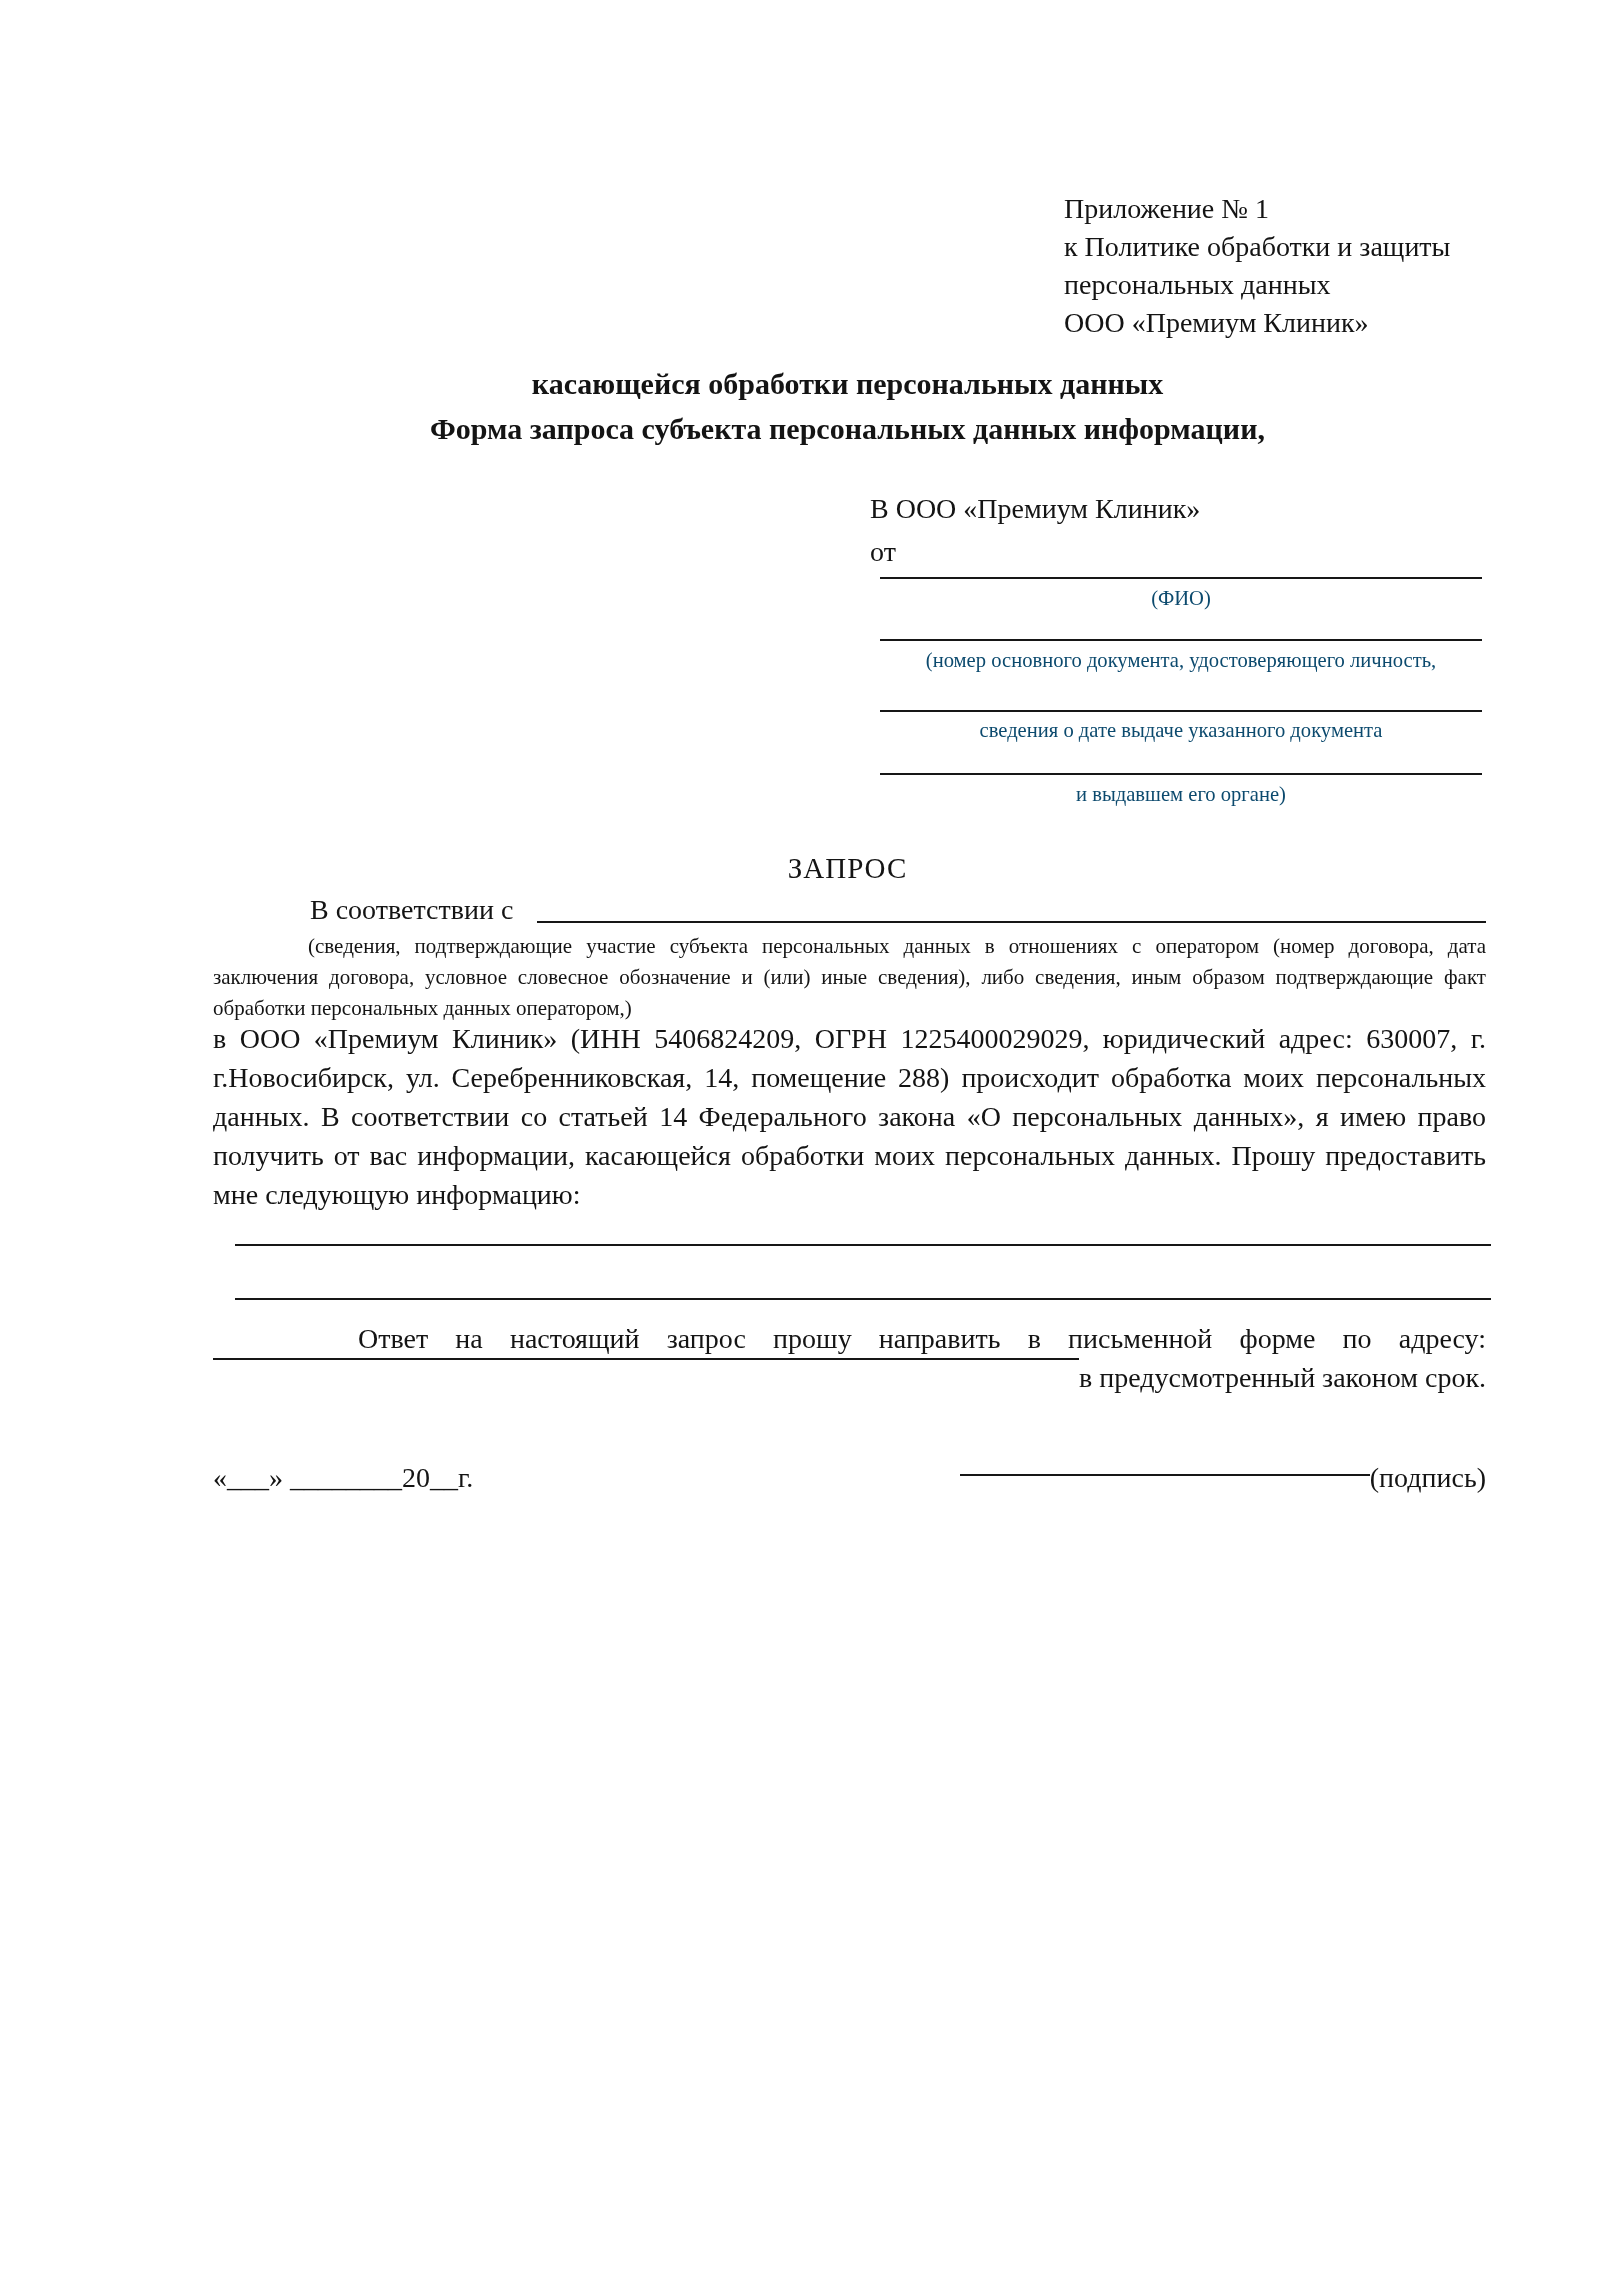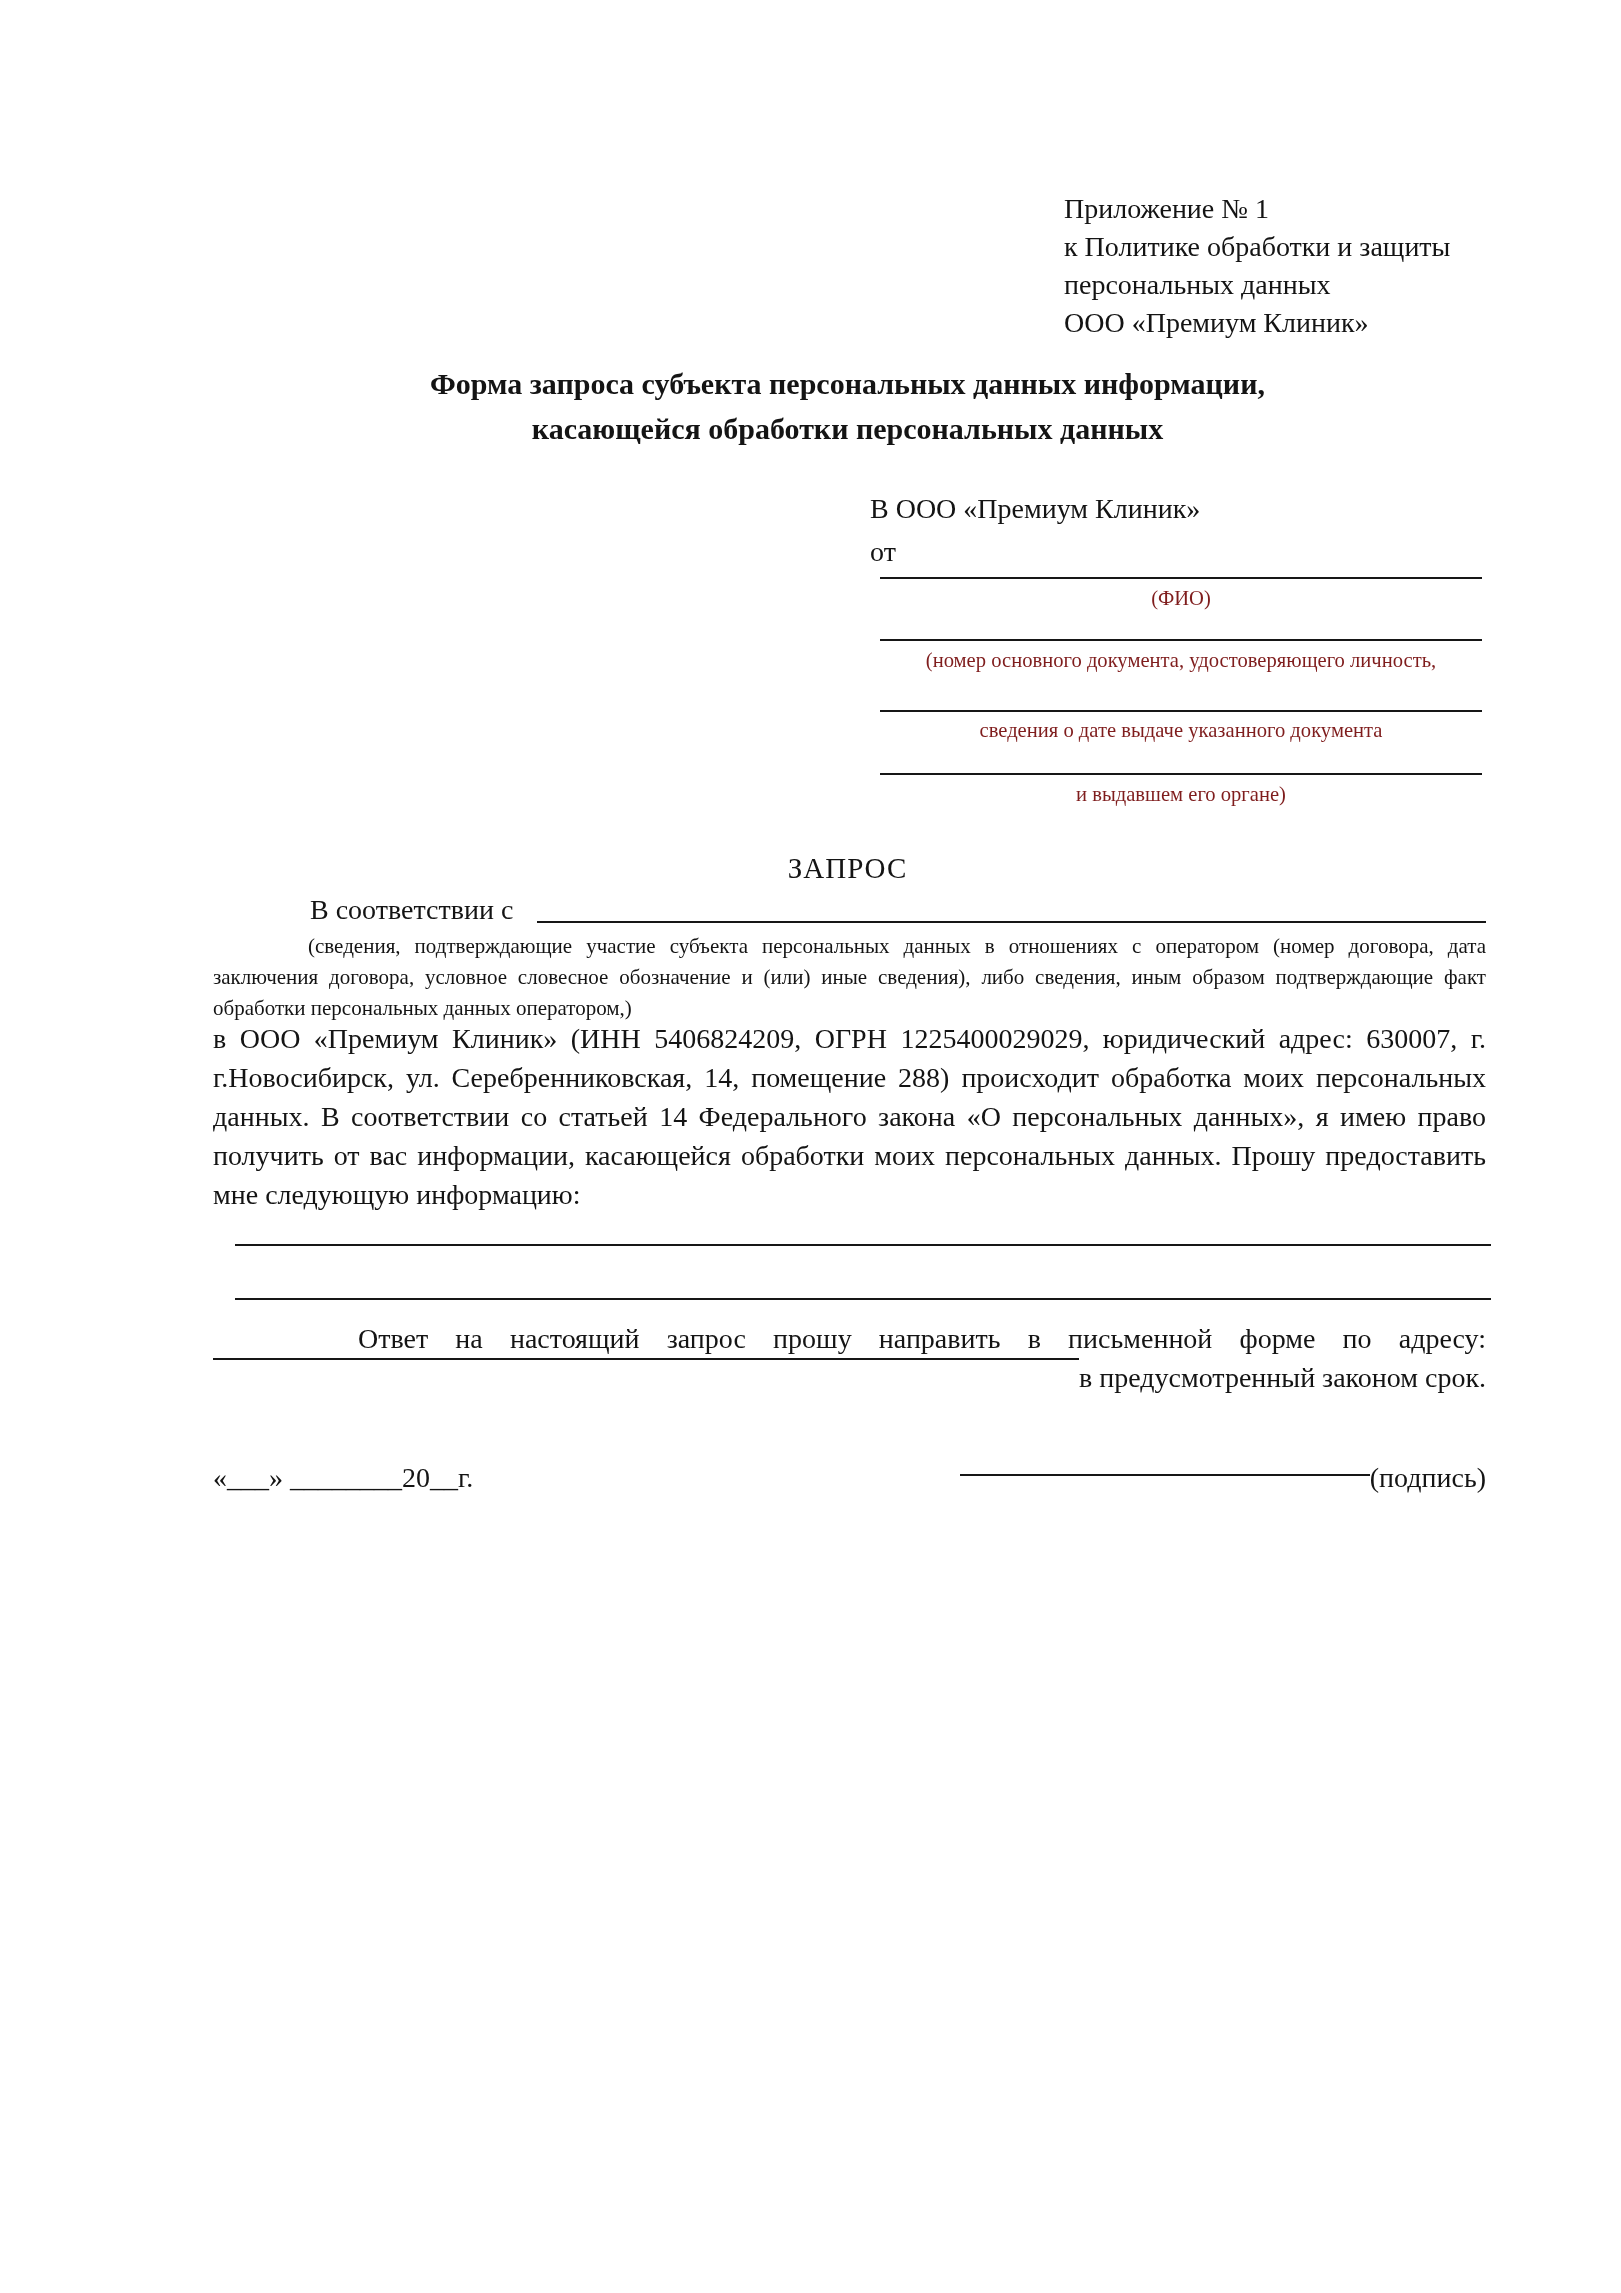--- a/index.html
+++ b/index.html
@@ -36,21 +36,21 @@
 
   
   .field-line {
     border-bottom: 2.9px solid #161616;
     height: 0;
   }
   .field-caption {
     text-align: center;
     font-size: 20.6px;
     line-height: 25.5px;
-    color: #7f1d1d;
+    color: #0c4a6e;
   }
 
   .request-heading {
     left: 213px; top: 852px; width: 1269px;
     text-align: center; font-size: 29px; letter-spacing: 1px;
   }
 
   .intro-line {
     left: 213px; top: 891px; width: 1273px;
     display: flex; align-items: stretch;
@@ -109,22 +109,22 @@
 <div class="page">
 
   <div class="abs appendix-note">
     <div>Приложение № 1</div>
     <div>к Политике обработки и защиты</div>
     <div>персональных данных</div>
     <div>ООО «Премиум Клиник»</div>
   </div>
 
   <div class="abs doc-title">
+    <div>касающейся обработки персональных данных</div>
     <div>Форма запроса субъекта персональных данных информации,</div>
-    <div>касающейся обработки персональных данных</div>
   </div>
 
   <div class="abs recipient">
     <div>В ООО «Премиум Клиник»</div>
     <div>от</div>
   </div>
 
   <div class="abs field-line" style="left:880px; top:577px; width:602px;"></div>
   <div class="abs field-caption" style="left:880px; top:586px; width:602px;">(ФИО)</div>
 

